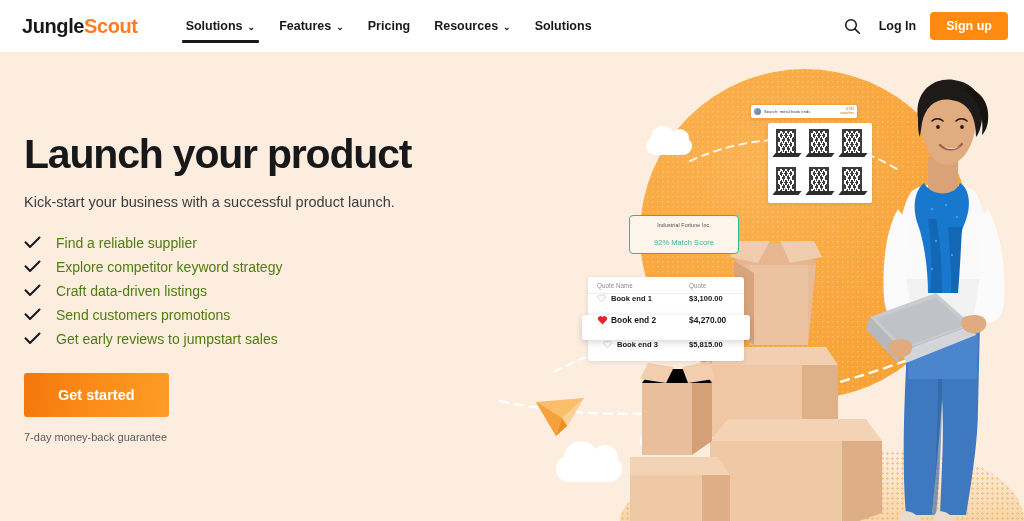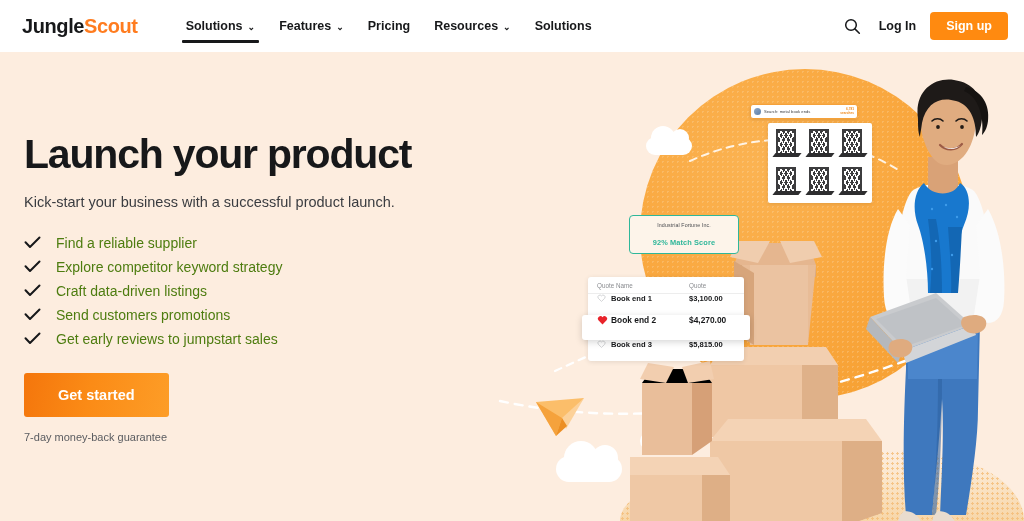--- a/index.html
+++ b/index.html
@@ -228,21 +228,21 @@
     position: absolute; left: 629px; top: 174px;
     width: 110px; height: 39px;
     background: #FDF4EA;
     border: 1.6px solid #2FB79A;
     border-radius: 4px;
     display: flex; flex-direction: column;
     align-items: center; justify-content: center;
     z-index: 22;
   }
   .match-company { font-size: 5.3px; color: #4A4C50; letter-spacing: .1px; }
-  .match-score { font-size: 7.4px; font-weight: 700; color: #2FB79A; margin-top: 10px; letter-spacing: .1px; }
+  .match-score { font-size: 7.4px; font-weight: 400; color: #2FB79A; margin-top: 10px; letter-spacing: .1px; }
 
   
   .quote-card {
     position: absolute; left: 588px; top: 236px;
     width: 156px;
     background: #FFFFFF;
     border-radius: 3px;
     z-index: 24;
     box-shadow: 0 1px 5px rgba(0,0,0,.10);
     font-size: 8px;
@@ -270,21 +270,21 @@
     border-top: none !important;
     box-shadow: 0 2px 7px rgba(0,0,0,.17);
     width: 168px;
     margin-left: -6px;
     padding: 0 15px;
     height: 25px;
     border-radius: 3px;
     z-index: 3;
     font-size: 8.4px;
   }
-  .q-row.highlight + .q-row { border-top: none; }
+  .q-row.highlight + .q-row { border-top: none; margin-left: 6px; }
 
   
   .model { position: absolute; left: 862px; top: 38px; width: 170px; height: 443px; z-index: 30; }
 
   
   .boxes { position: absolute; left: 630px; top: 200px; width: 330px; height: 290px; z-index: 12; }
 </style>
 </head>
 <body>
 

